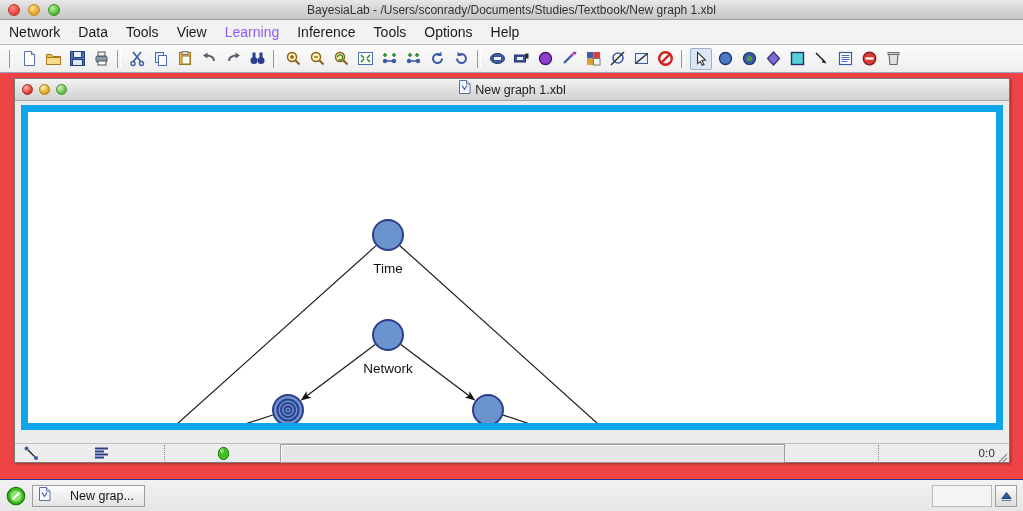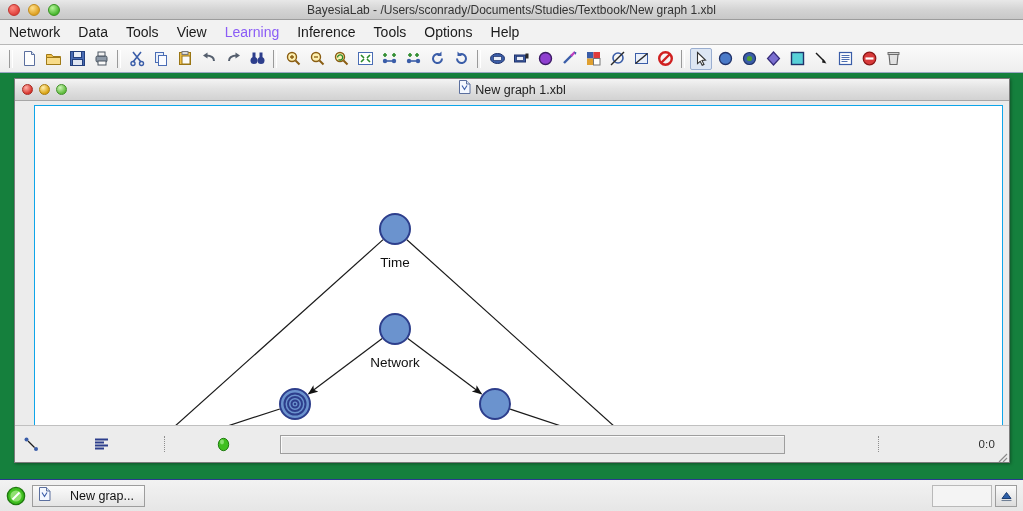--- a/index.html
+++ b/index.html
@@ -107,21 +107,21 @@
     border-left: 1px solid #9a9a9a;
     border-right: 1px solid #ffffff;
     margin: 0 4px;
   }
 
   
   .desktop {
     position: absolute;
     left: 0; top: 73px;
     width: 1023px; height: 406px;
-    background: #15803d;
+    background: #ef4444;
   }
 
   
   .iframe-win {
     position: absolute;
     left: 14px; top: 5px;
     width: 996px; height: 385px;
     background: #ececec;
     border: 1px solid #7b7b7b;
     box-sizing: border-box;
@@ -158,43 +158,43 @@
     color: #222222;
     display: flex;
     align-items: center;
     justify-content: center;
     gap: 4px;
   }
 
   
   .canvas-wrap {
     position: relative;
-    margin: 4px 6px 0 19px;
+    margin: 4px 6px 0 6px;
     height: 325px;
     background: #ffffff;
-    border: 1px solid #0ea5e9;
+    border: 7px solid #0ea5e9;
     box-sizing: border-box;
     overflow: hidden;
   }
   .graph-svg { position: absolute; left: 0; top: 0; }
   .node-label {
     position: absolute;
     font-size: 13.5px;
     color: #101010;
     text-align: center;
     white-space: pre;
     line-height: 19px;
   }
 
   
   .istatus {
     position: absolute;
     left: 0; bottom: 0;
     width: 100%;
-    height: 37px;
+    height: 19px;
     background: #ececec;
     border-top: 1px solid #c0c0c0;
     box-sizing: border-box;
     display: flex;
     align-items: center;
     padding: 0 4px;
     gap: 46px;
   }
   .istatus-field {
     flex: 0 0 auto;

